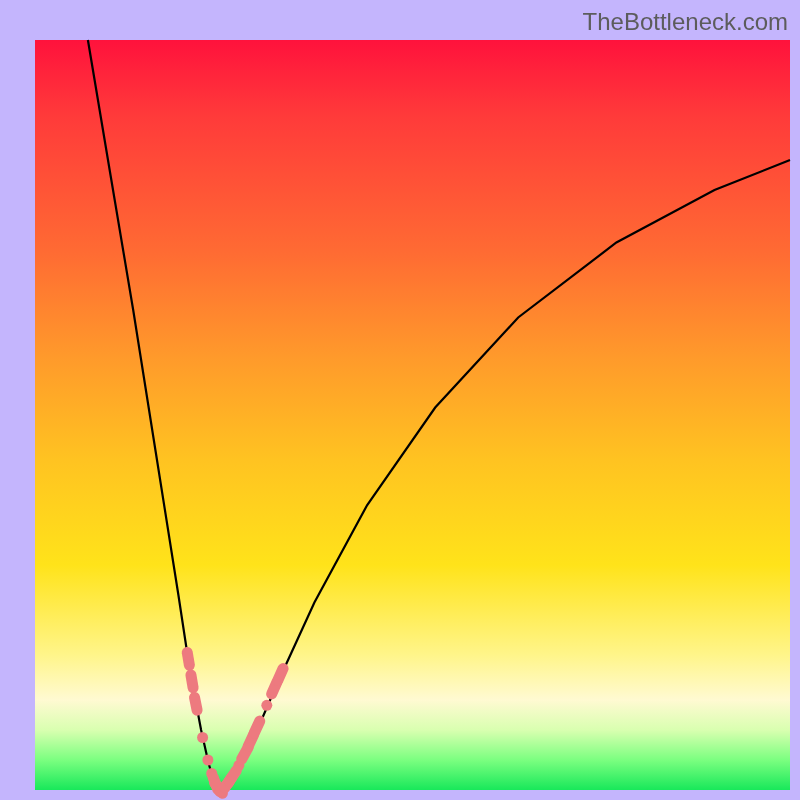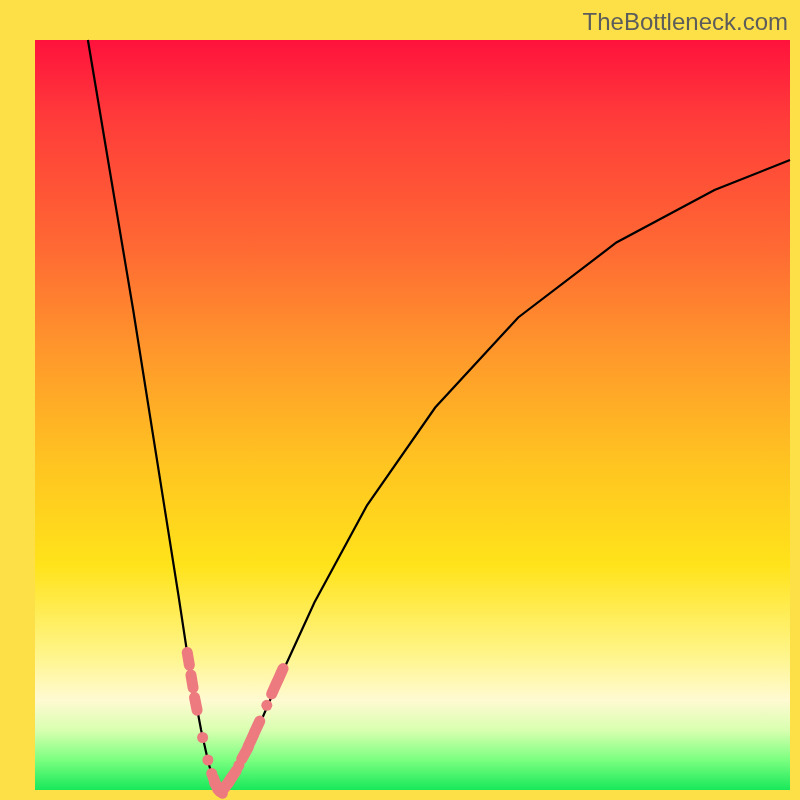--- a/index.html
+++ b/index.html
@@ -8,21 +8,21 @@
     width: 800px;
     height: 800px;
     overflow: hidden;
     background: #000;
     font-family: Arial, Helvetica, sans-serif;
   }
   .frame {
     position: absolute;
     left: 0; top: 0;
     width: 800px; height: 800px;
-    background: #fde047;
+    background: #c4b5fd;
   }
   .plot-area {
     position: absolute;
     
     left: 35px;
     top: 40px;
     width: 755px;   
     height: 750px;  
     
     background: linear-gradient(to bottom,

